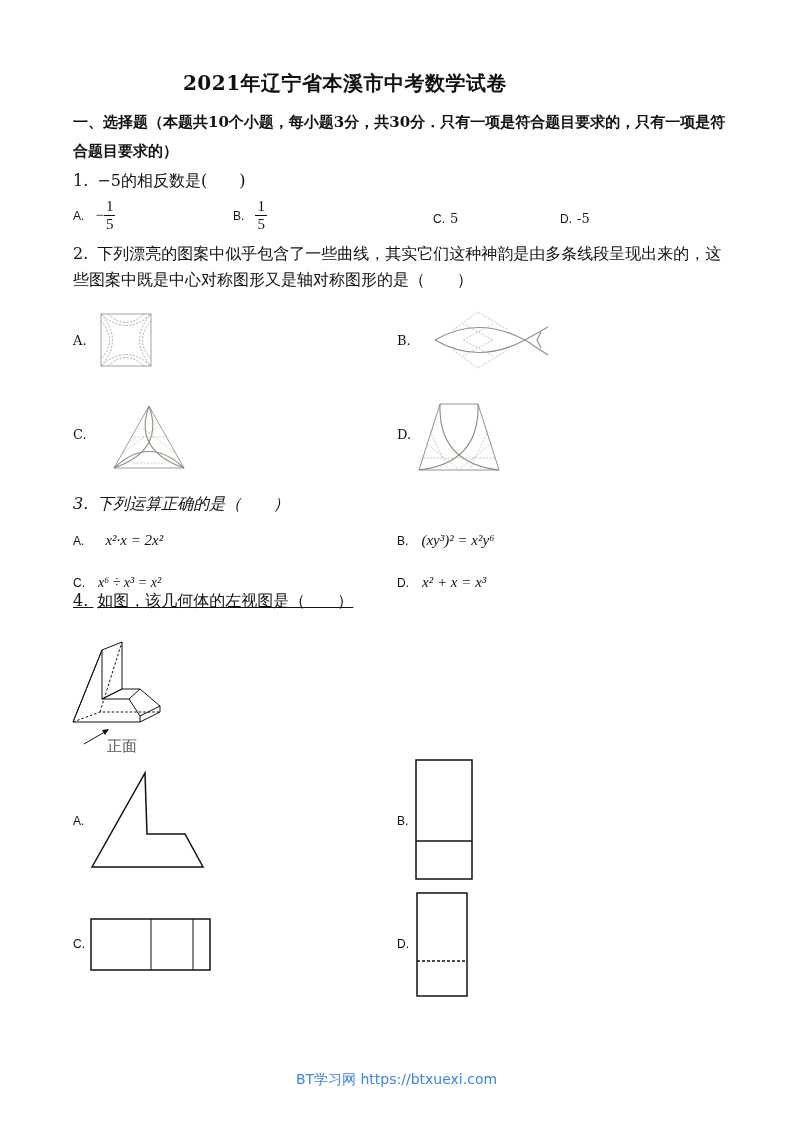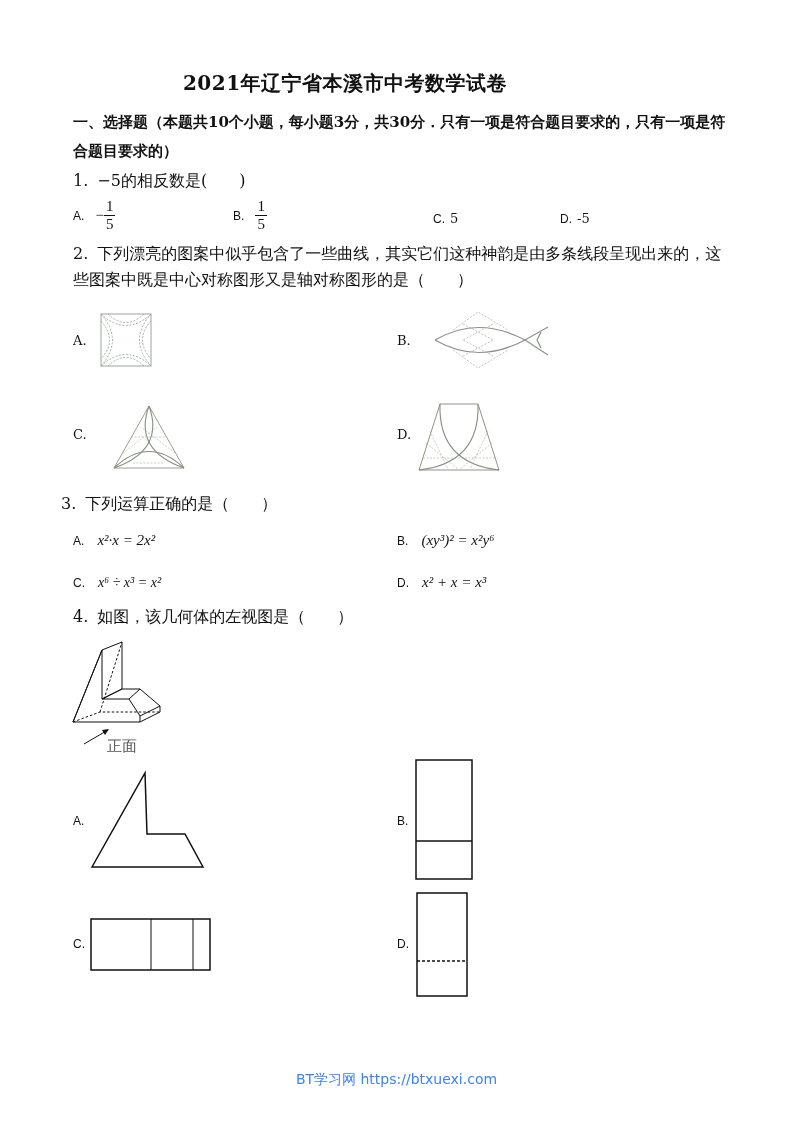--- a/index.html
+++ b/index.html
@@ -111,42 +111,42 @@
   </g>
   <g fill="none" stroke="#a3ab95" stroke-width="0.6" stroke-dasharray="2,1.5">
     <path d="M8,40 L40,66"></path>
       <path d="M74,40 L42,66"></path>
       <path d="M12,28 L30,66"></path>
       <path d="M70,28 L52,66"></path>
       <path d="M5,55 L77,55"></path>
   </g>
 </svg>
 
-<div class="abs q" style="left:61px; top:491px;">
+<div class="abs q" style="left:73px; top:491px;font-style:italic;">
   <span>3.</span>
   <span style="margin-left:4px;">下列运算正确的是（　　）</span>
 </div>
 <div class="abs" style="left:73px; top:530px;">
   <span class="opt-label">A.</span>
-  <span class="math" style="margin-left:8px;">x²·x = 2x²</span>
+  <span class="math" style="margin-left:16px;">x²·x = 2x²</span>
 </div>
 <div class="abs" style="left:397px; top:530px;">
   <span class="opt-label">B.</span>
   <span class="math" style="margin-left:8px;">(xy³)² = x²y⁶</span>
 </div>
 <div class="abs" style="left:73px; top:572px;">
   <span class="opt-label">C.</span>
   <span class="math" style="margin-left:8px; font-size:14px;">x⁶ ÷ x³ = x²</span>
 </div>
 <div class="abs" style="left:397px; top:572px;">
   <span class="opt-label">D.</span>
   <span class="math" style="margin-left:8px;">x² + x = x³</span>
 </div>
 
-<div class="abs q" style="left:73px; top:604px;">
+<div class="abs q" style="left:73px; top:588px;text-decoration:underline;">
   <span>4.</span>
   <span style="margin-left:4px;">如图，该几何体的左视图是（　　）</span>
 </div>
 
 <svg style="left:72px; top:636px;" width="110" height="90">
   <g fill="none" stroke="#111" stroke-width="1">
     <path d="M1,86 L30,14 L50,6 L50,53 L30,63 L30,14"></path>
     <path d="M30,63 L50,53 L68,53 L88,70 L68,80 L57,63 L30,63"></path>
     <path d="M57,63 L68,53"></path>
     <path d="M1,86 L68,86 L88,76 L88,70"></path>

